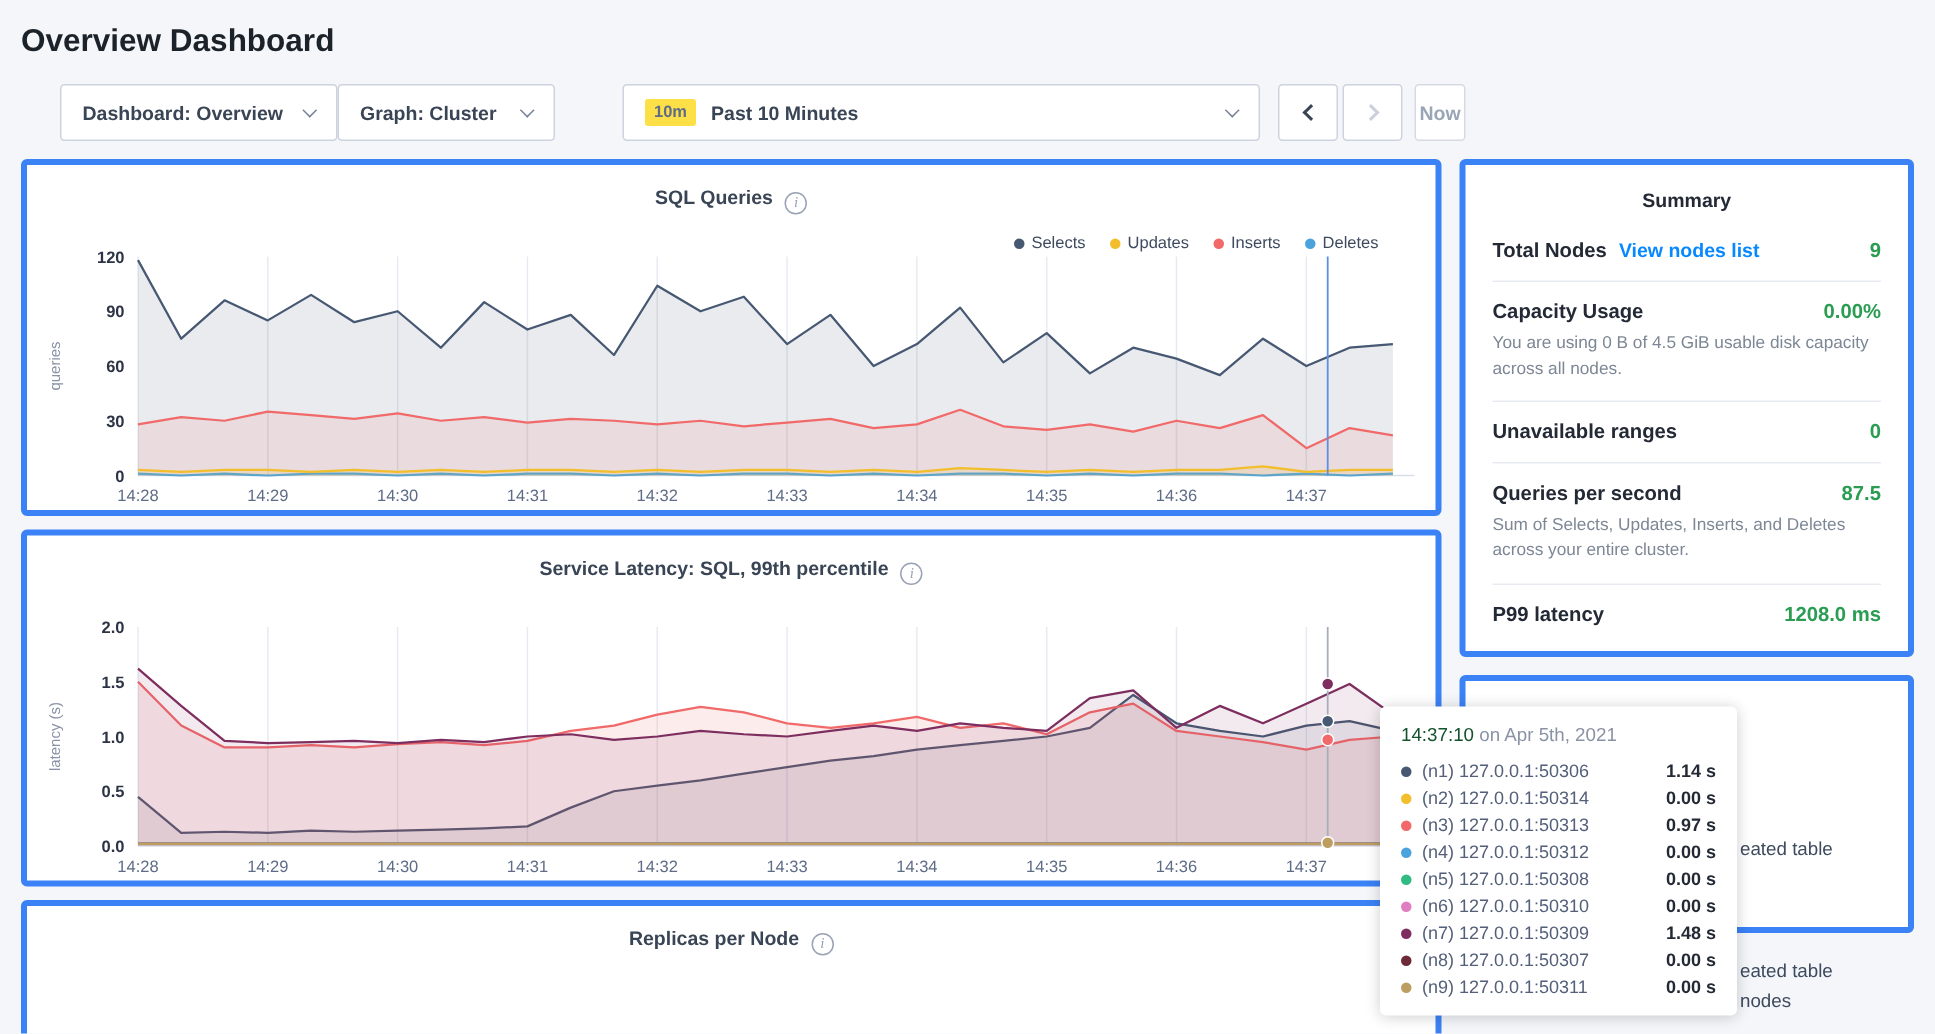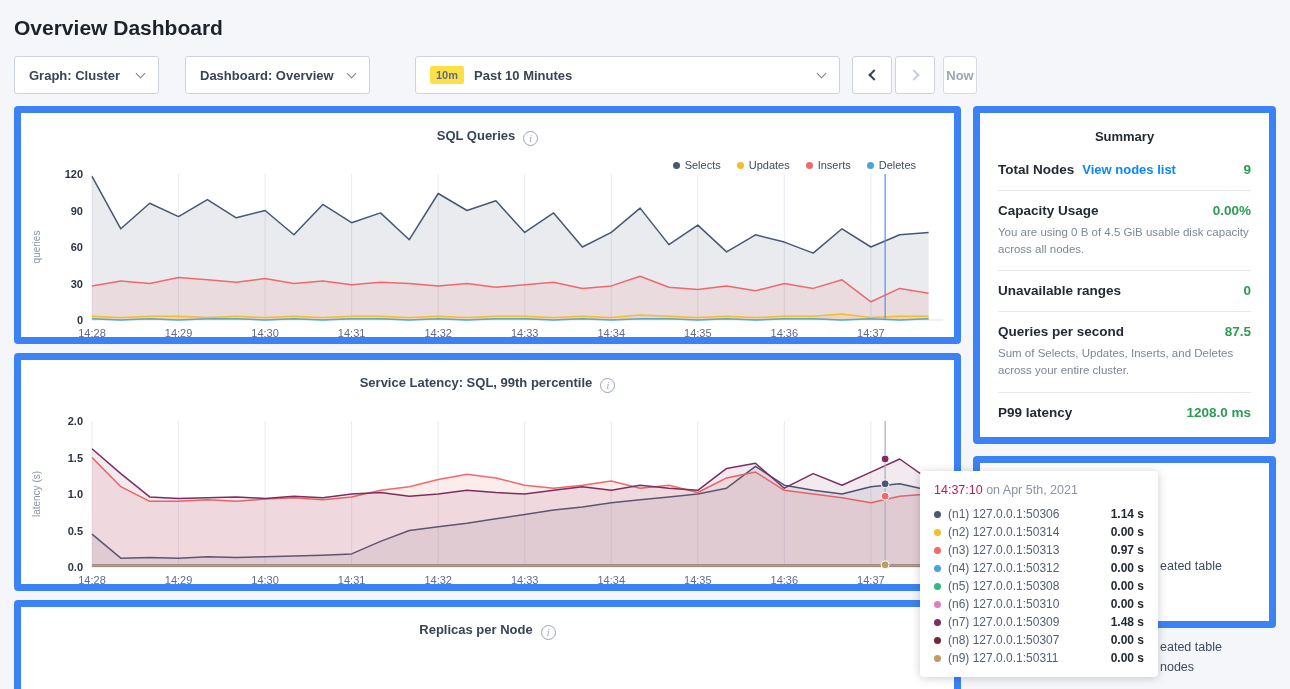--- a/index.html
+++ b/index.html
@@ -35,21 +35,21 @@
   }
   .arrow-group { display:flex; margin-left:12px; gap:3px; }
   .arrow-btn { width:40px; height:38px; justify-content:center; padding:0; }
   .chev-left  { width:8px; height:8px; border-left:2px solid #394455; border-bottom:2px solid #394455; transform:rotate(45deg); margin-left:3px;}
   .chev-right { width:8px; height:8px; border-top:2px solid #c9d0db; border-right:2px solid #c9d0db; transform:rotate(45deg); margin-right:3px;}
   .now-btn { margin-left:8px; width:34px; justify-content:center; color:#9aa5b5; border-color:#d5dae3; cursor:default; }
   
   .main { display:flex; margin:12px 14px 0 14px; gap:12px; }
   .charts-col { width:947px; flex:none; }
   .right-col { width:303px; flex:none; }
-  .panel { background:#fff; border:7px solid #3b82f6; border-radius:4px; }
+  .panel { background:#fff; border:4px solid #3b82f6; border-radius:4px; }
   .chart-panel { height:238px; margin-bottom:9px; position:relative; overflow:hidden; }
   .chart-header { padding-top:13px; text-align:center; height:31px; }
   .chart-title { font-size:13px; font-weight:700; color:#394455; }
   .info-icon {
     display:inline-block; width:15px; height:15px; border:1px solid #9aa3b5; border-radius:50%;
     color:#9aa3b5; font-size:10px; line-height:13px; text-align:center; margin-left:8px;
     vertical-align:-2px; font-style:italic; font-family:"Liberation Serif", serif; cursor:pointer;
   }
   .legend { position:absolute; top:46px; right:38px; display:flex; gap:16px; }
   .legend-item { display:flex; align-items:center; font-size:11px; color:#3e4a5e; cursor:pointer; }
@@ -75,38 +75,38 @@
   .frag-1 { left:1160px; top:640px; }
   .frag-2 { left:1160px; top:660px; }
   .page-frag { position:absolute; z-index:5; }
   
   .hover-tooltip {
     position:absolute; left:920px; top:471px; width:238px; z-index:30;
     background:#fff; border-radius:4px; box-shadow:0 1px 10px rgba(0,0,0,0.20);
     padding:12px 14px 10px 14px;
   }
   .tt-title { font-size:12.5px; color:#8a93a6; margin-bottom:8px; }
-  .tt-time { color:#be185d; }
+  .tt-time { color:#14532d; }
   .tt-row { display:flex; align-items:center; height:18px; font-size:12px; color:#54607a; }
   .tt-dot { width:7px; height:7px; border-radius:50%; margin-right:7px; flex:none; }
   .tt-name { flex:1; white-space:nowrap; }
   .tt-val { font-weight:700; color:#242a35; }
 </style>
 </head>
 <body>
 
 <h1 class="page-title">Overview Dashboard</h1>
 
 <div class="controls">
+  <button class="ctl-btn dd-dash">
+    <span>Dashboard: Overview</span>
+    <span class="chev-down"></span>
+  </button>
   <button class="ctl-btn dd-graph">
     <span>Graph: Cluster</span>
-    <span class="chev-down"></span>
-  </button>
-  <button class="ctl-btn dd-dash">
-    <span>Dashboard: Overview</span>
     <span class="chev-down"></span>
   </button>
   <div class="ctl-btn time-sel">
     <span class="time-badge">10m</span>
     <span>Past 10 Minutes</span>
     <span class="spacer"></span>
     <span class="chev-down"></span>
   </div>
   <div class="arrow-group">
     <button class="ctl-btn arrow-btn">

